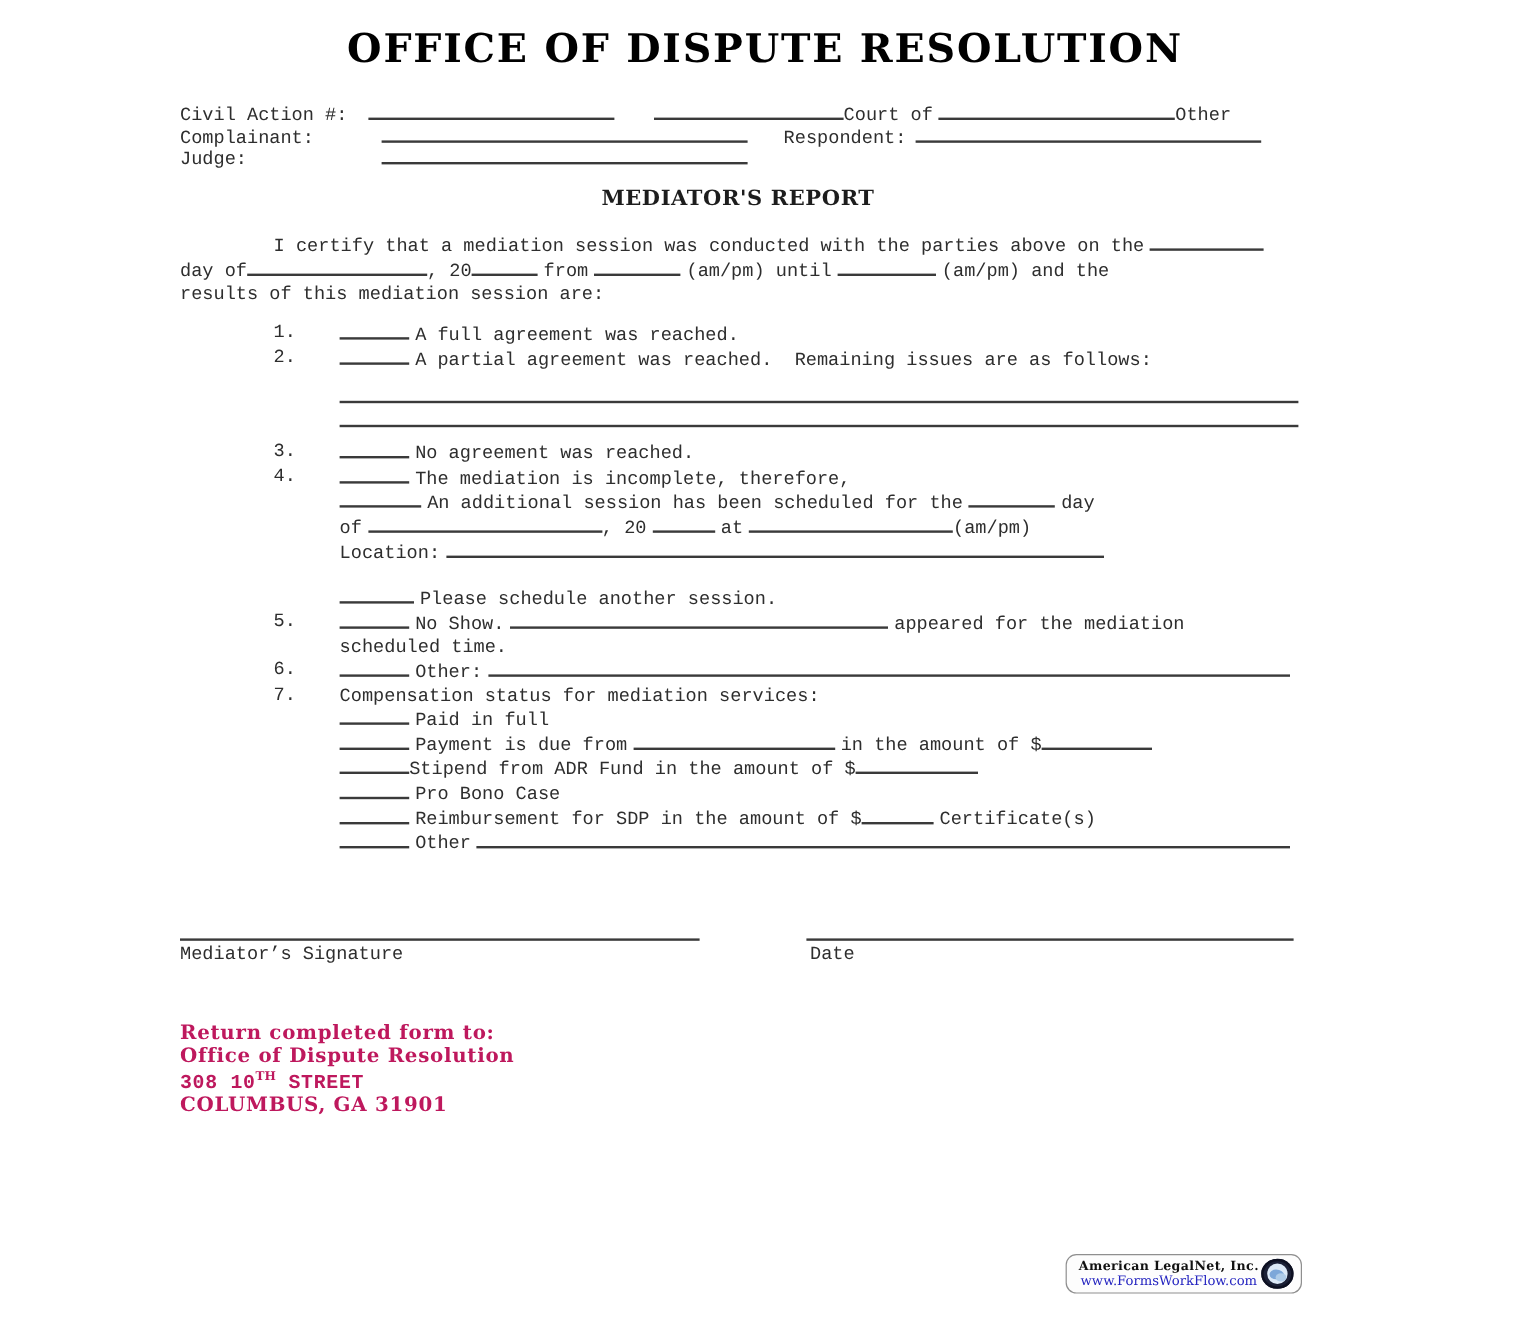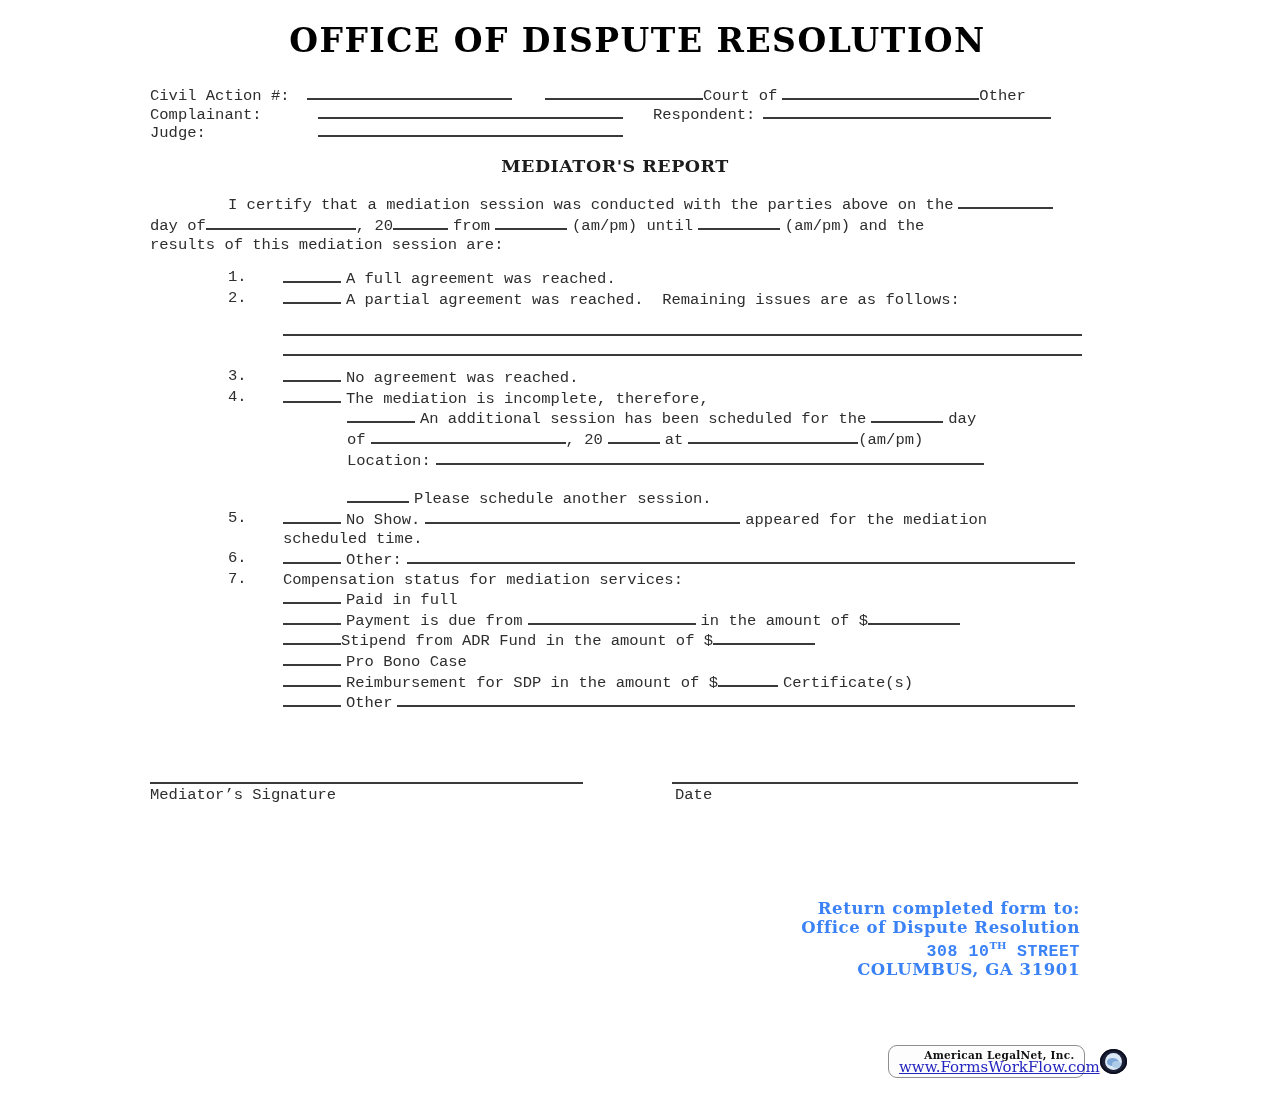--- a/index.html
+++ b/index.html
@@ -24,47 +24,47 @@
   
   .rheading{top:157px;left:150px;width:930px;text-align:center;
     font-weight:bold;font-size:17.5px;color:#1d1d1d;letter-spacing:0.5px;}
   
   .intro{top:194px;left:150px;width:940px;}
   .ind78{display:inline-block;width:78px;}
   
   .list{top:268px;left:150px;width:932px;}
   .item{position:relative;padding-left:133px;}
   .num{position:absolute;left:78px;top:0;}
-  .sub{margin-left:64px;}
+  .sub{}
   .full{margin-left:133px;border-bottom:2px solid #3a3a3a;height:16px;}
   .full2{margin-left:133px;border-bottom:2px solid #3a3a3a;height:18px;}
   .mt9{margin-top:9px;}
   .mt11{margin-top:11px;}
   .mt18{margin-top:18px;}
   
   .sigs{top:745px;left:150px;width:932px;}
   .sigrow{display:flex;}
   .sigcol-l{width:433px;margin-right:89px;}
   .sigcol-r{width:406px;}
   .sigline{height:11px;border-bottom:2px solid #3a3a3a;}
   .siglabel{margin-top:2px;}
   .mt26{margin-top:26px;}
   .pl10{padding-left:10px;}
   .pl3{padding-left:3px;}
   
-  .footer{top:900px;left:150px;width:930px;text-align:right;
-    font-weight:bold;color:#3b82f6;font-size:16.5px;line-height:18.6px;letter-spacing:0.6px;}
+  .footer{top:852px;left:150px;width:930px;text-align:left;
+    font-weight:bold;color:#be185d;font-size:16.5px;line-height:18.6px;letter-spacing:0.6px;}
   .footer sup{font-size:10px;letter-spacing:0;}
   
   .badge{top:1045px;left:888px;width:197px;height:33px;border:1px solid #8f8f8f;
     border-radius:9px;display:flex;align-items:center;justify-content:space-between;
     padding:2px 6px 2px 10px;box-sizing:border-box;background:#fdfdfd;}
   .badge-text{display:flex;flex-direction:column;align-items:center;justify-content:center;}
   .badge-co{font-weight:bold;font-size:10.5px;line-height:12px;color:#111;letter-spacing:0.3px;white-space:nowrap;}
-  .badge-url{font-size:15px;line-height:13px;color:#2424c0;text-decoration:underline;white-space:nowrap;cursor:pointer;}
+  .badge-url{font-size:11px;line-height:13px;color:#2424c0;white-space:nowrap;cursor:pointer;}
   .globe{width:27px;height:25px;border-radius:50%;background:#1b2036;position:relative;
     box-shadow:inset 0 0 0 2px #0c0f20;flex:none;}
   .globe-inner{position:absolute;left:5px;top:4px;width:17px;height:17px;border-radius:50%;
     background:#dce9f7;overflow:hidden;}
   .globe-land{position:absolute;left:2px;top:5px;width:12px;height:8px;border-radius:50% 60% 40% 50%;
     background:#7da7d9;}
   .globe-shine{position:absolute;right:1px;bottom:2px;width:9px;height:7px;border-radius:50%;
     background:#aecbe8;}
 </style>
 </head>

